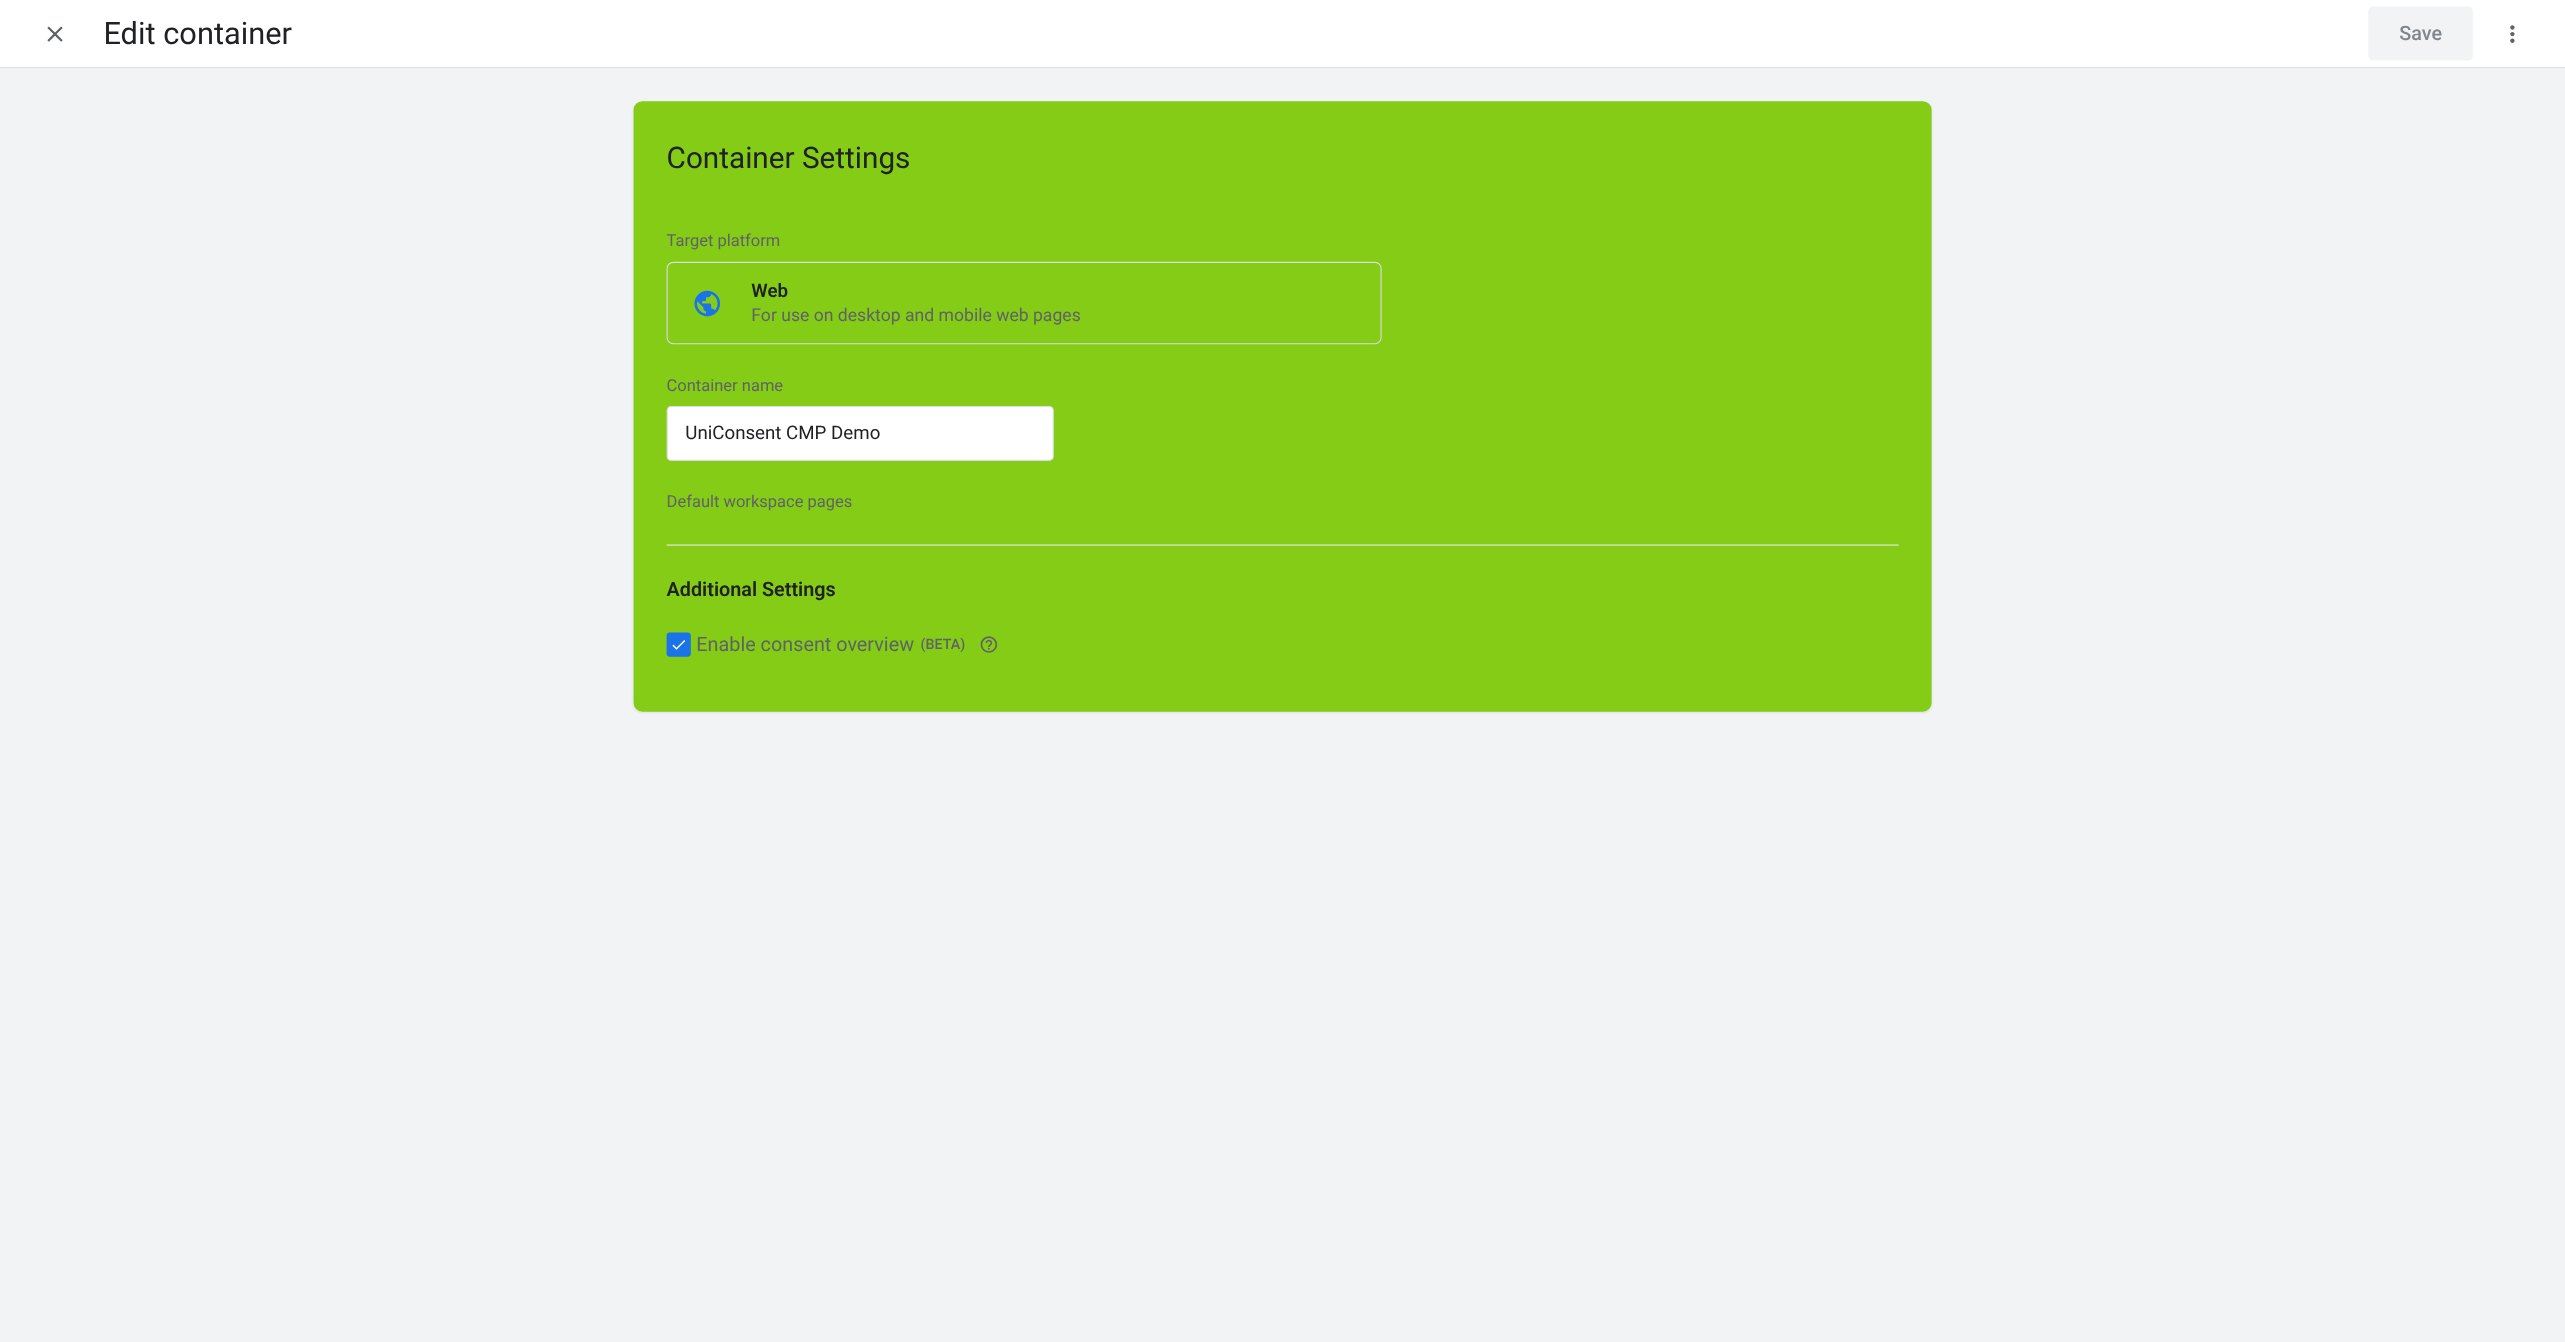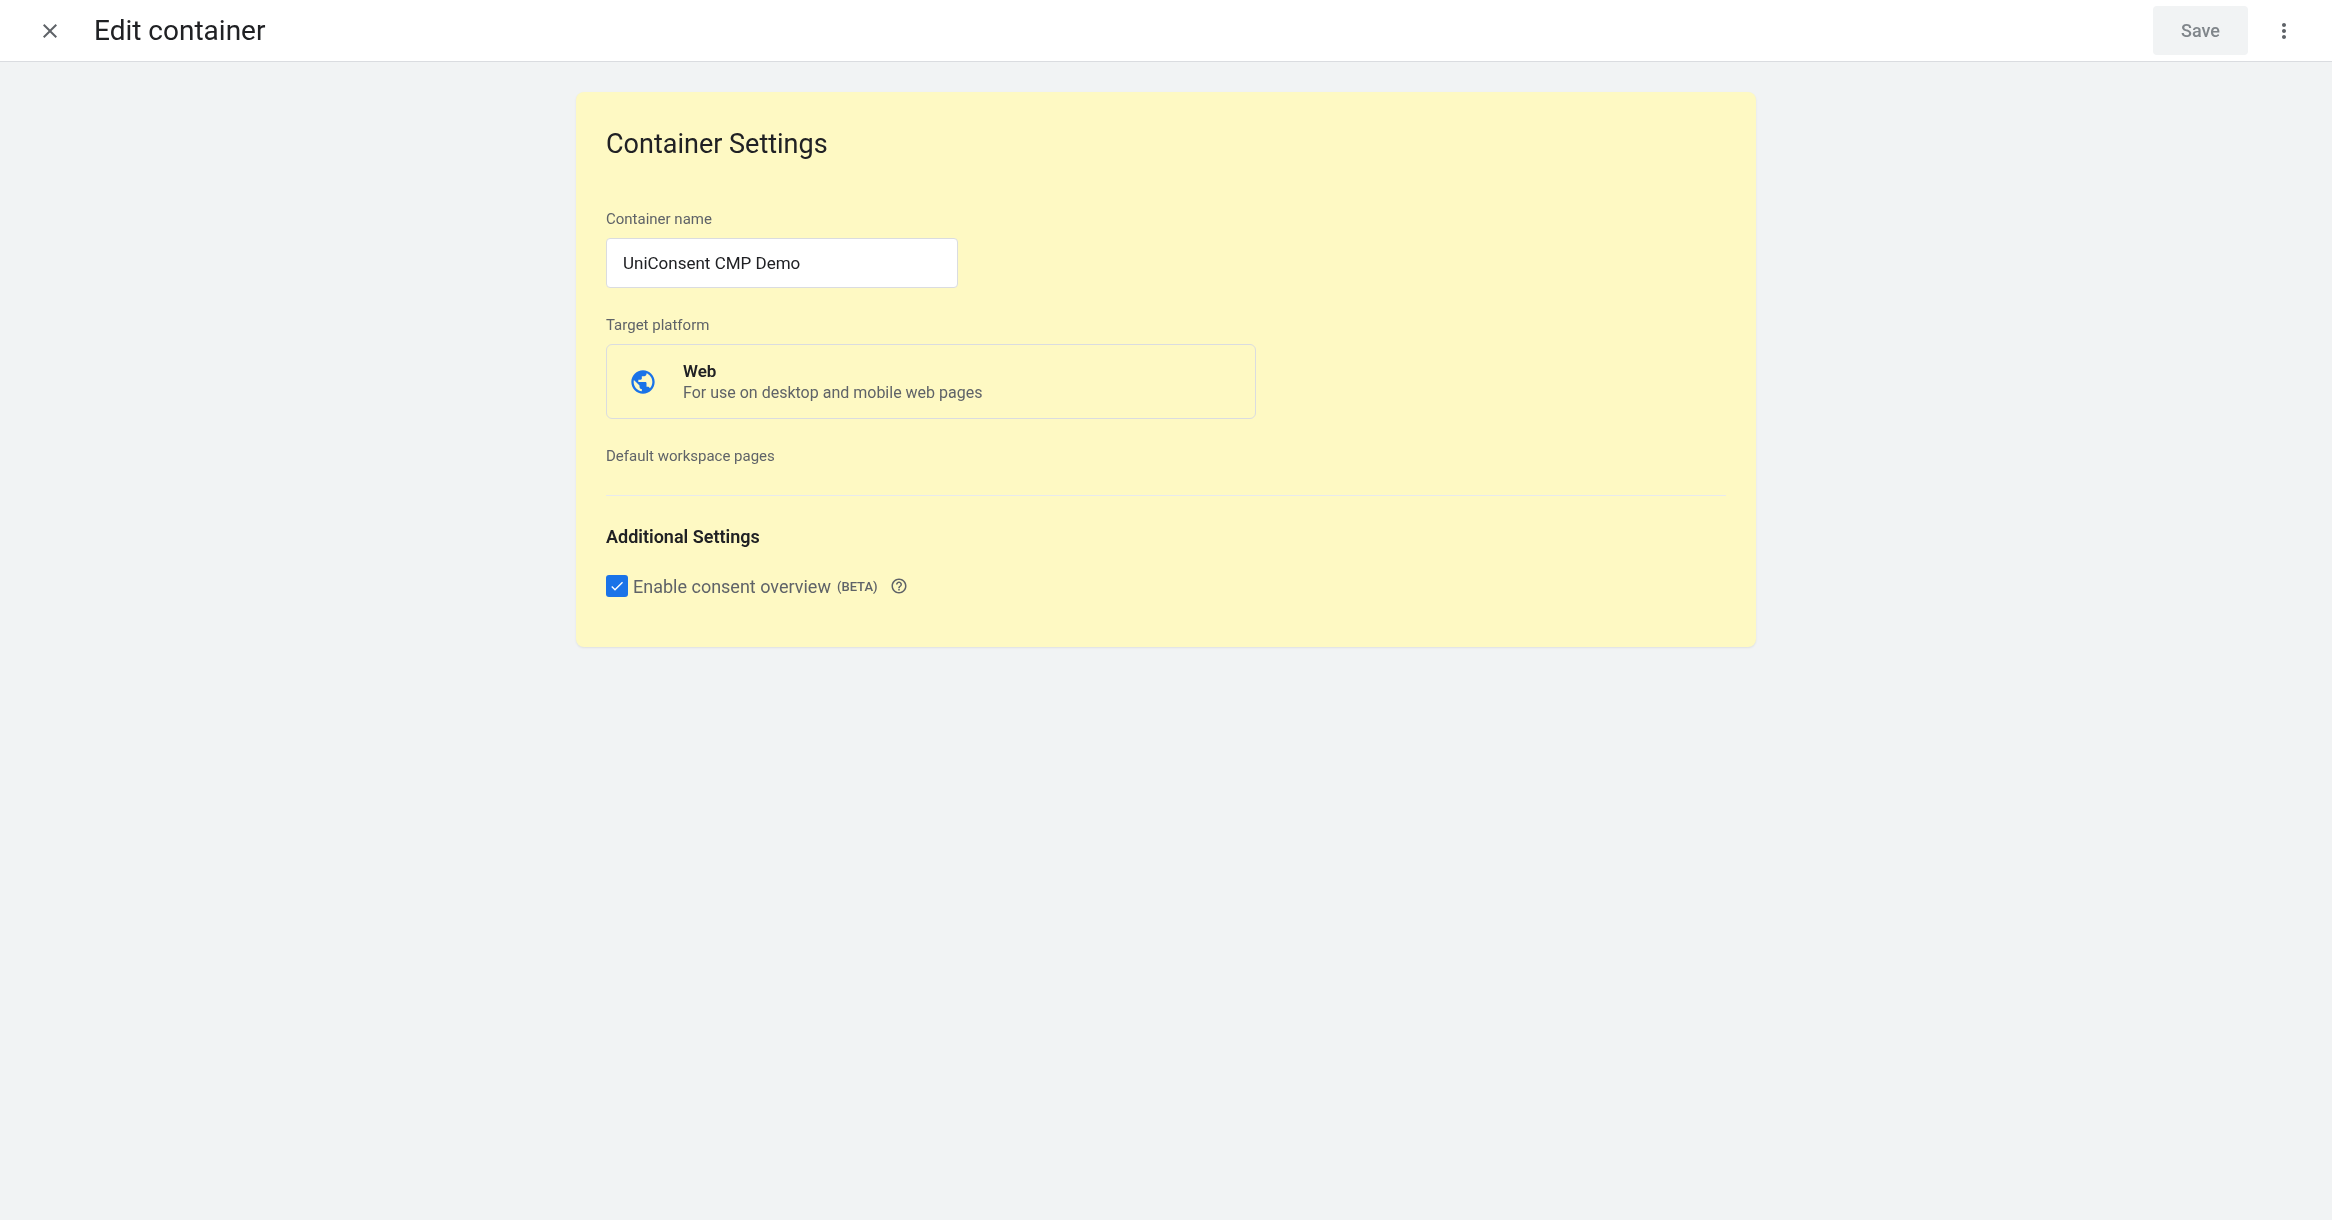--- a/index.html
+++ b/index.html
@@ -71,21 +71,21 @@
       width: 24px;
       height: 24px;
       fill: #5f6368;
     }
     .content {
       padding: 30px 20px;
       display: flex;
       justify-content: center;
     }
     .card {
-      background: #fef9c3;
+      background: #84cc16;
       border-radius: 8px;
       width: 1180px;
       max-width: 100%;
       padding: 36px 30px 50px 30px;
       box-shadow: 0 1px 2px rgba(60,64,67,0.1);
     }
     .card-title {
       font-size: 27px;
       font-weight: 400;
       color: #202124;
@@ -221,37 +221,37 @@
         </svg>
     </button>
   </div>
 </div>
 
 <div class="content">
   <div class="card">
     <h2 class="card-title">Container Settings</h2>
 
     <div class="section">
-      <label class="field-label">Container name</label>
-      <input type="text" class="text-input" value="UniConsent CMP Demo" style="">
-    </div>
-
-    <div class="section">
       <label class="field-label">Target platform</label>
       <div class="platform-card">
         <div class="platform-icon">
           <svg viewBox="0 0 24 24">
               <path d="M12 2C6.48 2 2 6.48 2 12s4.48 10 10 10 10-4.48 10-10S17.52 2 12 2zm-1 17.93c-3.95-.49-7-3.85-7-7.93 0-.62.08-1.21.21-1.79L9 15v1c0 1.1.9 2 2 2v1.93zm6.9-2.54c-.26-.81-1-1.39-1.9-1.39h-1v-3c0-.55-.45-1-1-1H8v-2h2c.55 0 1-.45 1-1V7h2c1.1 0 2-.9 2-2v-.41c2.93 1.19 5 4.06 5 7.41 0 2.08-.8 3.97-2.1 5.39z"></path>
             </svg>
         </div>
         <div class="platform-text">
           <div class="platform-name">Web</div>
           <div class="platform-desc">For use on desktop and mobile web pages</div>
         </div>
       </div>
+    </div>
+
+    <div class="section">
+      <label class="field-label">Container name</label>
+      <input type="text" class="text-input" value="UniConsent CMP Demo" style="">
     </div>
 
     <div class="section">
       <label class="field-label">Default workspace pages</label>
     </div>
 
     <hr class="divider">
 
     <h3 class="additional-title">Additional Settings</h3>
 

